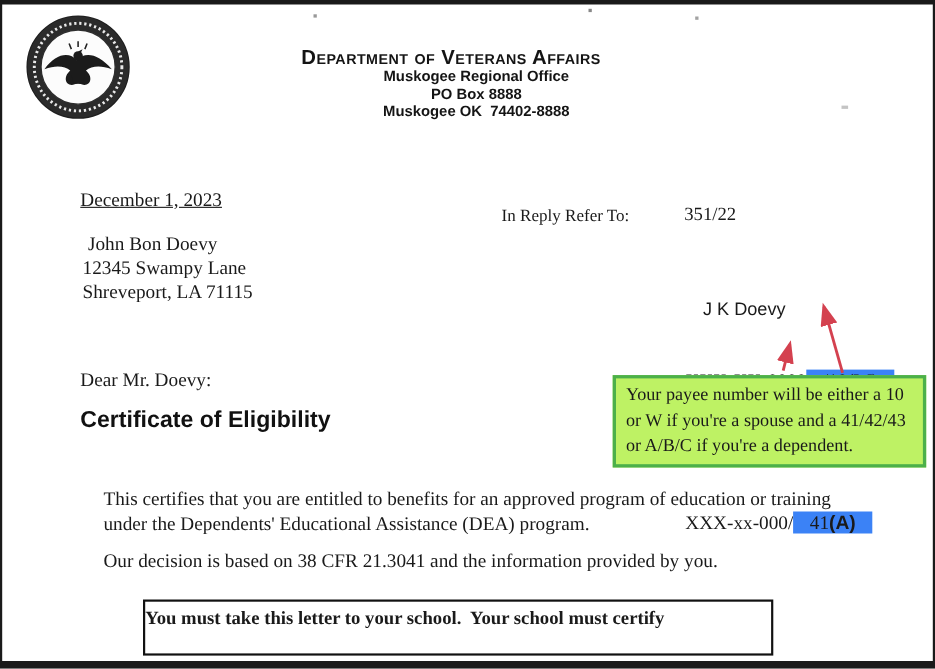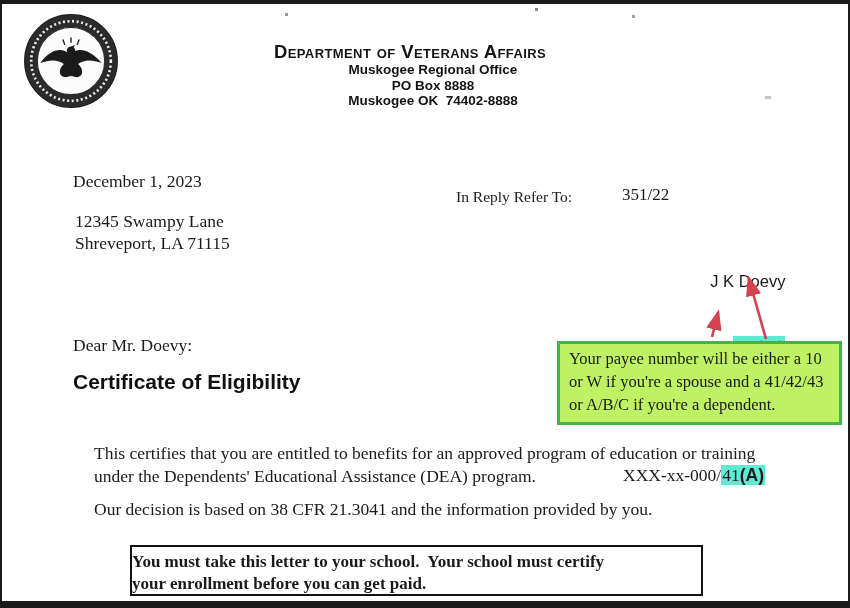--- a/index.html
+++ b/index.html
@@ -11,34 +11,34 @@
     overflow:hidden;
   }
   .abs{position:absolute;}
   
   .seal{left:20px;top:8px;width:98px;height:98px;}
   .letterhead{left:0;right:30px;top:38px;text-align:center;
     font-family:"Liberation Sans", sans-serif;font-weight:bold;color:#141414;}
   .agency{font-variant:small-caps;font-size:18.5px;letter-spacing:.4px;line-height:20px;}
   .lh-line{font-size:13.5px;line-height:15.5px;padding-left:46px;}
   
-  .date{left:71px;top:167px;font-size:17.5px;}
+  .date{left:71px;top:167px;font-size:17.5px;text-decoration:underline;}
   .recipient{left:73px;top:206px;font-size:17.5px;line-height:22px;}
   .recipient .indent{margin-left:5px;}
   .salutation{left:71px;top:331px;font-size:17.5px;}
   .title{left:71px;top:366px;font-family:"Liberation Sans", sans-serif;
     font-weight:bold;font-size:21px;color:#111;}
   .para{left:92px;top:438px;width:705px;font-size:17.5px;line-height:23px;}
   .para2{left:92px;top:495px;width:705px;font-size:17.5px;}
   
   .reply-label{left:454px;top:184px;font-size:15.5px;}
   .reply-number{left:620px;top:181px;font-size:17px;}
   .refblock{left:621px;top:224px;font-size:17.5px;line-height:21.5px;white-space:pre;}
-  .payee-name{font-family:"Liberation Sans", sans-serif;font-size:16.5px;margin-left:4px;text-align:right;}
-  .hl{background:#5eead4;padding:0 1px;}
+  .payee-name{font-family:"Liberation Sans", sans-serif;font-size:16.5px;margin-left:16px;}
+  .hl{background:#3b82f6;padding:0 15px;}
   .sansA{font-family:"Liberation Sans", sans-serif;font-weight:600;}
   
   .green-box{left:555px;top:337px;width:262px;border:3px solid #4cb04a;
     padding:3px 8px 6px 9px;font-size:16.5px;line-height:23px;background:#bef264;}
   .arrows{left:693px;top:262px;width:95px;height:78px;}
   
   .notice{left:128px;top:541px;width:573px;height:51px;box-sizing:border-box;
     border:2px solid #111;text-align:left;font-weight:bold;font-size:17px;
     line-height:21.5px;padding-top:4px;white-space:pre-wrap;}
   .prewrap{white-space:pre-wrap;}
@@ -68,20 +68,21 @@
     <div class="lh-line">PO Box 8888</div>
     <div class="lh-line prewrap">Muskogee OK  74402-8888</div>
   </div>
 
   <div class="abs date">December 1, 2023</div>
 
   <div class="abs reply-label">In Reply Refer To:</div>
   <div class="abs reply-number">351/22</div>
 
   <div class="abs recipient">
+    <div class="indent">John Bon Doevy</div>
     <div>12345 Swampy Lane</div>
     <div>Shreveport, LA 71115</div>
   </div>
 
   <div class="abs refblock">
     <div class="payee-name">J K Doevy</div>
     <div><span>XXX-XX-0000</span><span class="hl">/10(W)</span></div>
     <div>or</div>
     <div><span>XXX-xx-000/</span><span class="hl"><span>41</span><span class="sansA">(A)</span></span></div>
   </div>
@@ -96,19 +97,19 @@
     <line x1="71" y1="73" x2="54" y2="13" stroke="#d4414f" stroke-width="2.6" marker-end="url(#ah)"></line>
   </svg>
 
   <div class="abs green-box">Your payee number will be either a 10 or W if you're a spouse and a 41/42/43 or A/B/C if you're a dependent.</div>
 
   <div class="abs title">Certificate of Eligibility</div>
   <div class="abs salutation">Dear Mr. Doevy:</div>
   <div class="abs para">This certifies that you are entitled to benefits for an approved program of education or training under the Dependents' Educational Assistance (DEA) program.</div>
   <div class="abs para2">Our decision is based on 38 CFR 21.3041 and the information provided by you.</div>
 
-  <div class="abs notice"><span>You must take this letter to your school.  Your school must certify</span><br><span>your enrollment before you can get paid.</span></div>
+  <div class="abs notice"><span>You must take this letter to your school.  Your school must certify</span><br></div>
 
   <div class="abs speck" style="left:283px;top:9px;width:3px;height:3px;opacity:.6;"></div>
   <div class="abs speck" style="left:533px;top:4px;width:3px;height:3px;opacity:.7;"></div>
   <div class="abs speck" style="left:630px;top:11px;width:3px;height:3px;opacity:.55;"></div>
   <div class="abs speck" style="left:763px;top:92px;width:6px;height:3px;opacity:.35;"></div>
 </div>
 
 </body></html>

